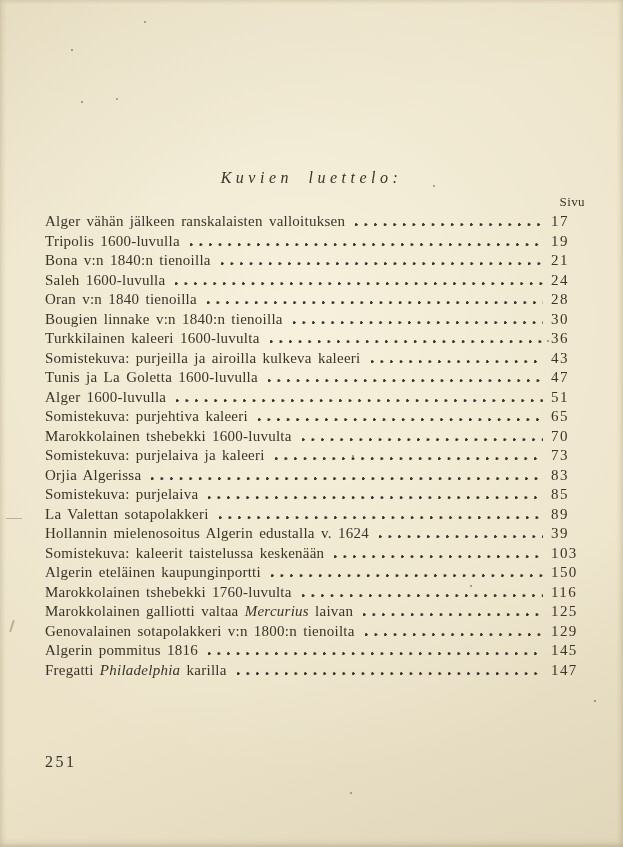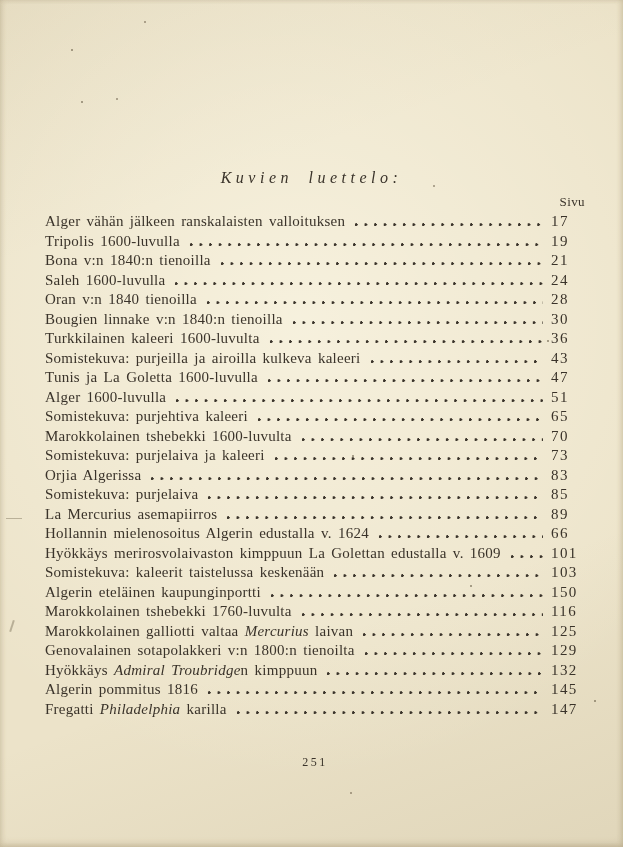--- a/index.html
+++ b/index.html
@@ -84,22 +84,22 @@
   .pagenum {
     flex: 0 0 34px;
     letter-spacing: 1.4px;
     font-variant-numeric: oldstyle-nums;
   }
   .folio {
     position: absolute;
     left: 0;
     top: 753px;
     width: 100%;
-    text-align: center;
-    font-size: 12px;
+    text-align: left;
+    font-size: 16px;
     line-height: 18px;
     letter-spacing: 2.5px;
     font-variant-numeric: oldstyle-nums;
   }
   .speck {
     position: absolute;
     border-radius: 50%;
     background: rgba(80,68,48,0.55);
   }
   .scratch {
@@ -202,36 +202,31 @@
     <span class="pagenum">83</span>
   </div>
 
   <div class="row">
     <span class="label"><span>Somistekuva: purjelaiva</span></span>
     <span class="dots"></span>
     <span class="pagenum">85</span>
   </div>
 
   <div class="row">
-    <span class="label"><span>La Mercurius asemapiirros</span></span>
+    <span class="label"><span>La Valettan sotapolakkeri</span></span>
     <span class="dots"></span>
     <span class="pagenum">89</span>
   </div>
 
   <div class="row">
     <span class="label"><span>Hollannin mielenosoitus Algerin edustalla v. 1624</span></span>
     <span class="dots"></span>
-    <span class="pagenum">66</span>
-  </div>
-
-  <div class="row">
-    <span class="label"><span>Hyökkäys merirosvolaivaston kimppuun La Golettan edustalla v. 1609</span></span>
-    <span class="dots"></span>
-    <span class="pagenum">101</span>
-  </div>
+    <span class="pagenum">39</span>
+  </div>
+
 
   <div class="row">
     <span class="label"><span>Somistekuva: kaleerit taistelussa keskenään</span></span>
     <span class="dots"></span>
     <span class="pagenum">103</span>
   </div>
 
   <div class="row">
     <span class="label"><span>Algerin eteläinen kaupunginportti</span></span>
     <span class="dots"></span>
@@ -249,25 +244,20 @@
     <span class="dots"></span>
     <span class="pagenum">125</span>
   </div>
 
   <div class="row">
     <span class="label"><span>Genovalainen sotapolakkeri v:n 1800:n tienoilta</span></span>
     <span class="dots"></span>
     <span class="pagenum">129</span>
   </div>
 
-  <div class="row">
-    <span class="label"><span>Hyökkäys </span><span class="it">Admiral Troubridge</span><span>n kimppuun</span></span>
-    <span class="dots"></span>
-    <span class="pagenum">132</span>
-  </div>
 
   <div class="row">
     <span class="label"><span>Algerin pommitus 1816</span></span>
     <span class="dots"></span>
     <span class="pagenum">145</span>
   </div>
 
   <div class="row">
     <span class="label"><span>Fregatti </span><span class="it">Philadelphia</span><span> karilla</span></span>
     <span class="dots"></span>

